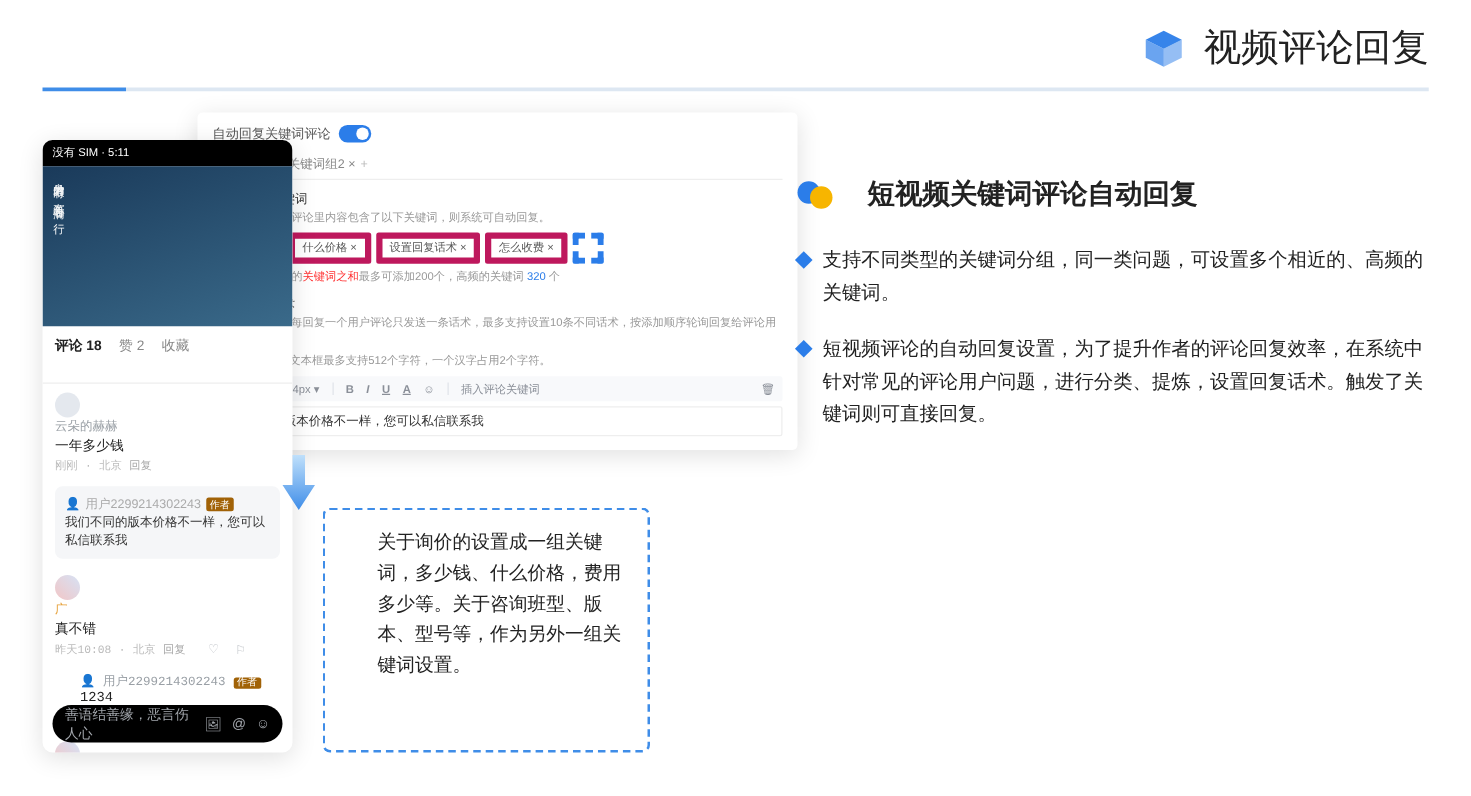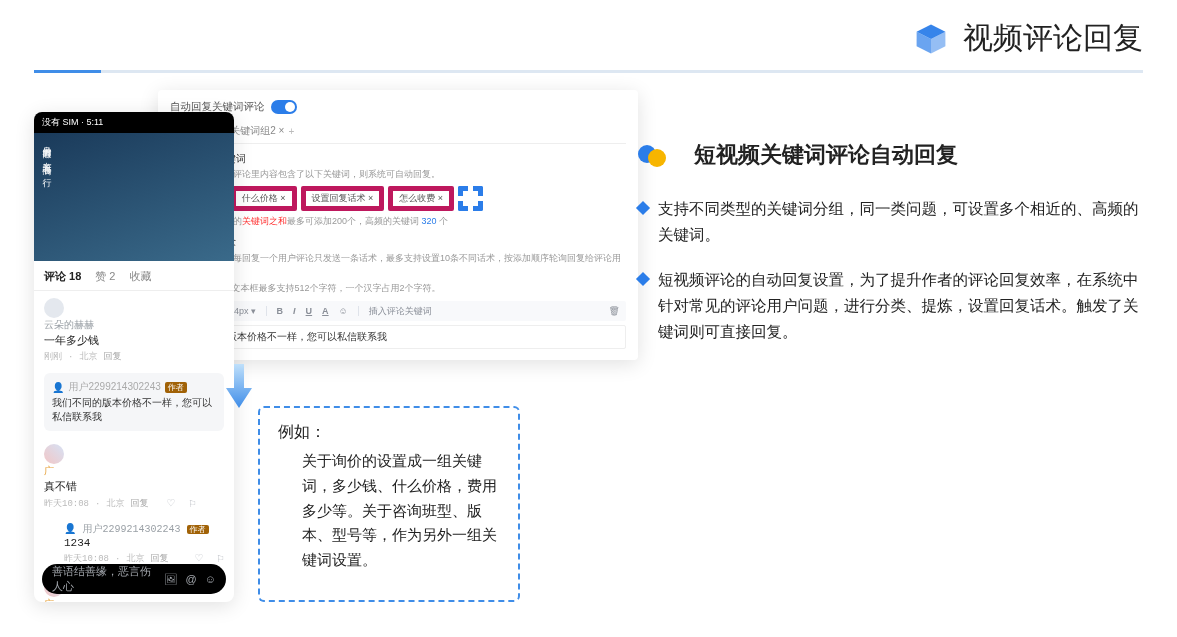--- a/index.html
+++ b/index.html
@@ -23,21 +23,21 @@
 .overlap .c1 { background: #2b7de9; left: 0; top: 0; }
 .overlap .c2 { background: #f7b500; left: 10px; top: 4px; }
 .section-title { font-size: 22px; font-weight: 600; color: #222; }
 .bullet { display: flex; gap: 10px; margin-bottom: 18px; }
 .bullet-mark { width: 10px; height: 10px; background: #2b7de9; transform: rotate(45deg); margin-top: 7px; flex-shrink: 0; }
 .bullet-text { font-size: 15.5px; color: #222; line-height: 1.7; }
 .phone-panel { position: absolute; left: 0; top: 22px; width: 200px; height: 490px; background: #fff; border-radius: 8px; box-shadow: 0 4px 20px rgba(0,0,0,0.12); overflow: hidden; }
 .status-bar { background: #000; color: #fff; font-size: 9px; padding: 4px 8px; display:flex; justify-content:space-between; }
 .video-frame { height: 128px; background: linear-gradient(160deg, #1a3a5a, #3a6a8a); position: relative; }
 .video-caption { position: absolute; left: 6px; top: 6px; color: #fff; font-size: 9px; writing-mode: vertical-rl; text-orientation: upright; letter-spacing:1px; opacity:.95;}
-.comment-tabs { display: flex; gap: 14px; padding: 8px 10px 6px 10px; font-size: 11px; color: #888; border-bottom: 1px solid #eee; }
+.comment-tabs { display: flex; gap: 14px; padding: 8px 10px 22px 10px; font-size: 11px; color: #888; border-bottom: 1px solid #eee; }
 .comment-tabs .active { color: #222; font-weight: 600; }
 .comment-item { padding: 7px 10px 4px 10px; font-size: 10px; color: #222; font-family: Liberation Mono, monospace; }
 .avatar { width: 20px; height: 20px; border-radius: 50%; background: #e4e8ee; display:inline-block; vertical-align:top; margin-right:4px;}
 .avatar.pic { background: linear-gradient(45deg,#f2c6c6,#d6e2f5);}
 .cmt-body { display:inline-block; width: calc(100% - 28px);}
 .cmt-name { color: #9aa0a6; font-size: 10px; }
 .cmt-text { font-size: 11px; margin-top:1px;}
 .cmt-meta { color: #bbb; font-size: 9px; margin-top: 2px; display:flex; gap:6px; align-items:center;}
 .cmt-meta .reply-link { color:#a8a8a8;}
 .like-row { float:right; color:#c4c7cc; font-size:12px;}
@@ -195,21 +195,20 @@
       <defs>
           <linearGradient id="g" x1="0" y1="0" x2="0" y2="1">
             <stop offset="0" stop-color="#bfe0fb"></stop>
             <stop offset="1" stop-color="#3f8de8"></stop>
           </linearGradient>
         </defs>
       <path d="M10 0 L20 0 L20 24 L28 24 L15 44 L2 24 L10 24 Z" fill="url(#g)"></path>
     </svg>
 
     <div class="example-box">
-      <div class="example-title">例如：</div>
       <div class="example-text">关于询价的设置成一组关键词，多少钱、什么价格，费用多少等。关于咨询班型、版本、型号等，作为另外一组关键词设置。</div>
     </div>
 
   </div>
 
   <div class="right-col">
     <div class="section-head">
       <div class="overlap">
           <div class="c1"></div>
           <div class="c2"></div>

